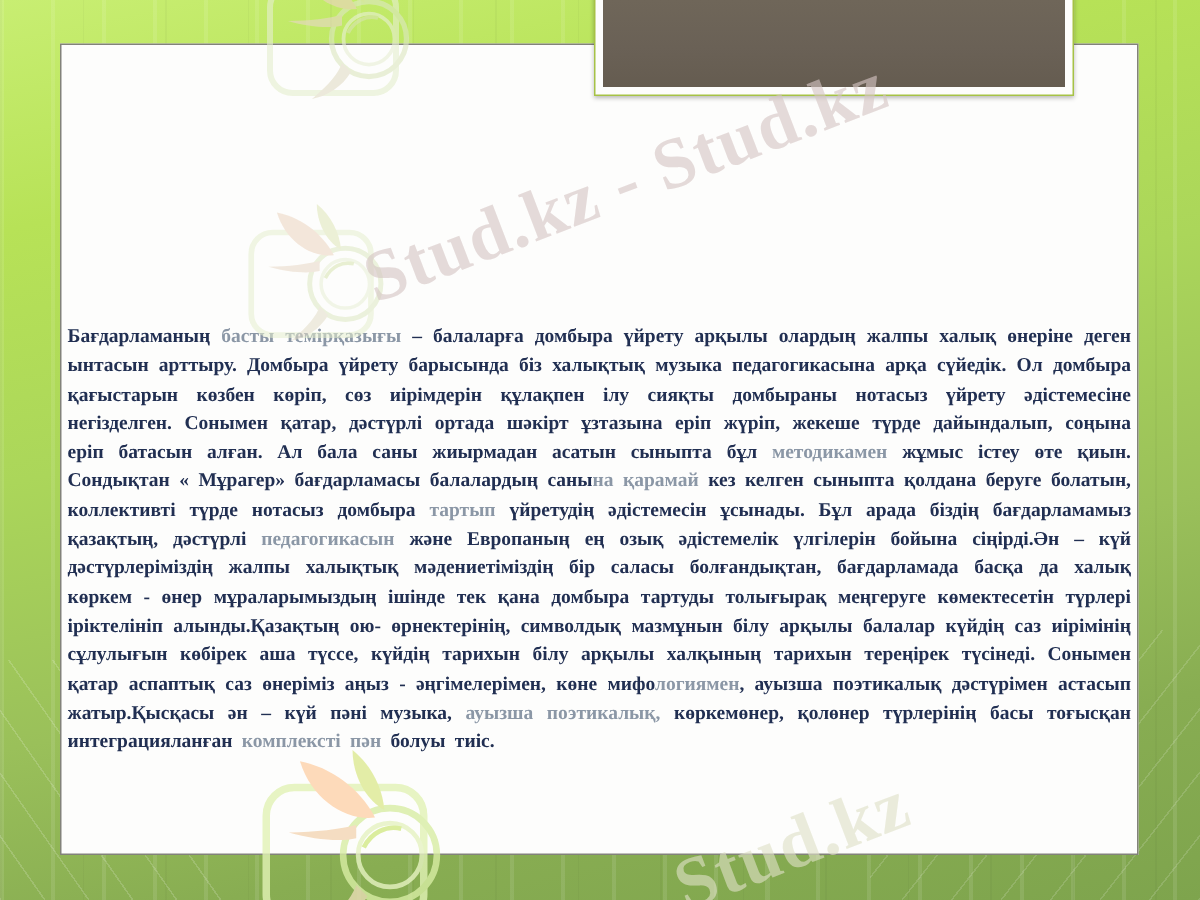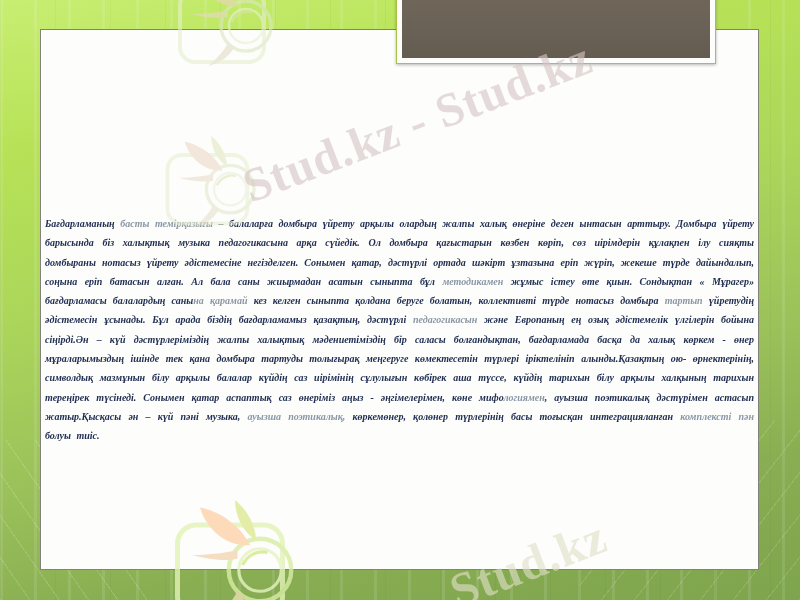--- a/index.html
+++ b/index.html
@@ -29,22 +29,22 @@
   }
   
   .panel{
     position:absolute;left:40px;top:29px;width:717px;height:539px;
     background:var(--panel,#fdfdfc);
     border:1px solid var(--panel-border,#82827a);
     z-index:2;
   }
   .body-text{
     margin:184px 4px 0 4px;
-    font-weight:bold;font-style:italic;
-    font-size:10px;line-height:19.3px;
+    font-weight:bold;
+    font-size:13px;line-height:19.3px;
     text-align:justify;word-spacing:3px;
     color:var(--text,#212f52);
   }
   .body-text .muted{color:var(--muted,#8b97a6);}
   
   .placeholder{
     position:absolute;left:396px;top:-6px;width:308px;height:58px;
     background:#fdfdfc;border:1px solid var(--placeholder-edge,#a6c245);
     padding:5px;z-index:4;box-shadow:0 1px 3px rgba(0,0,0,.28);
   }

